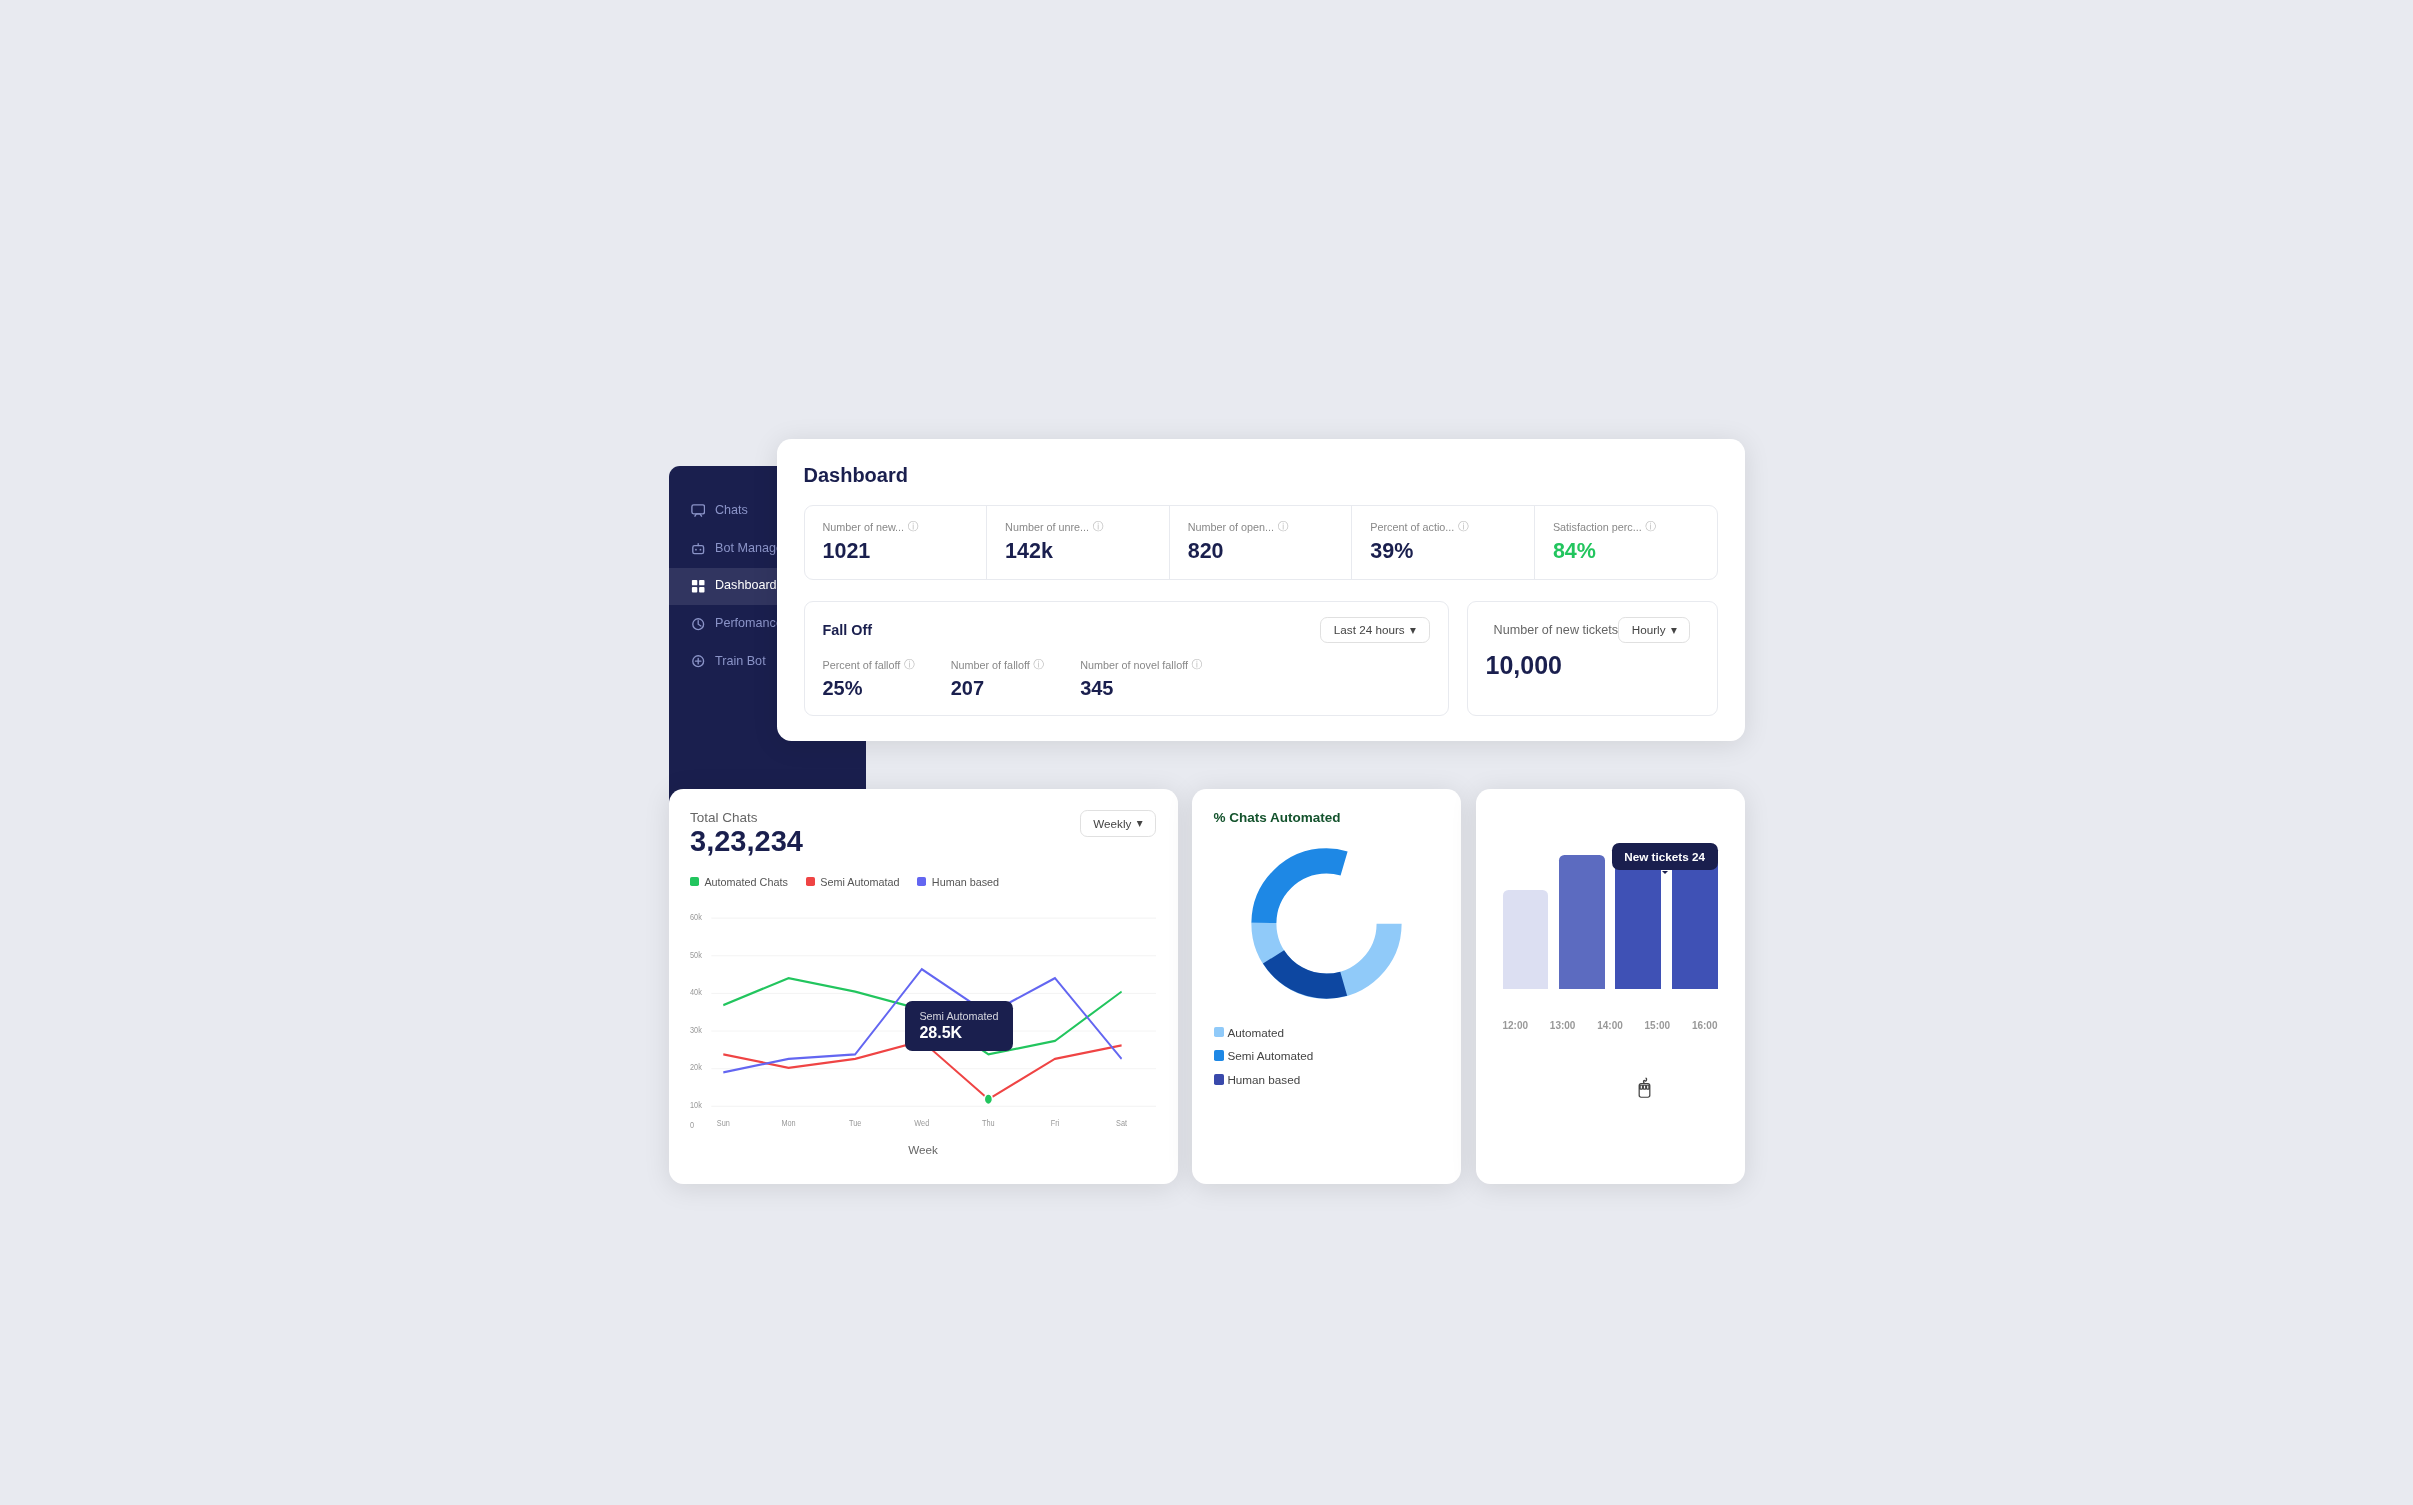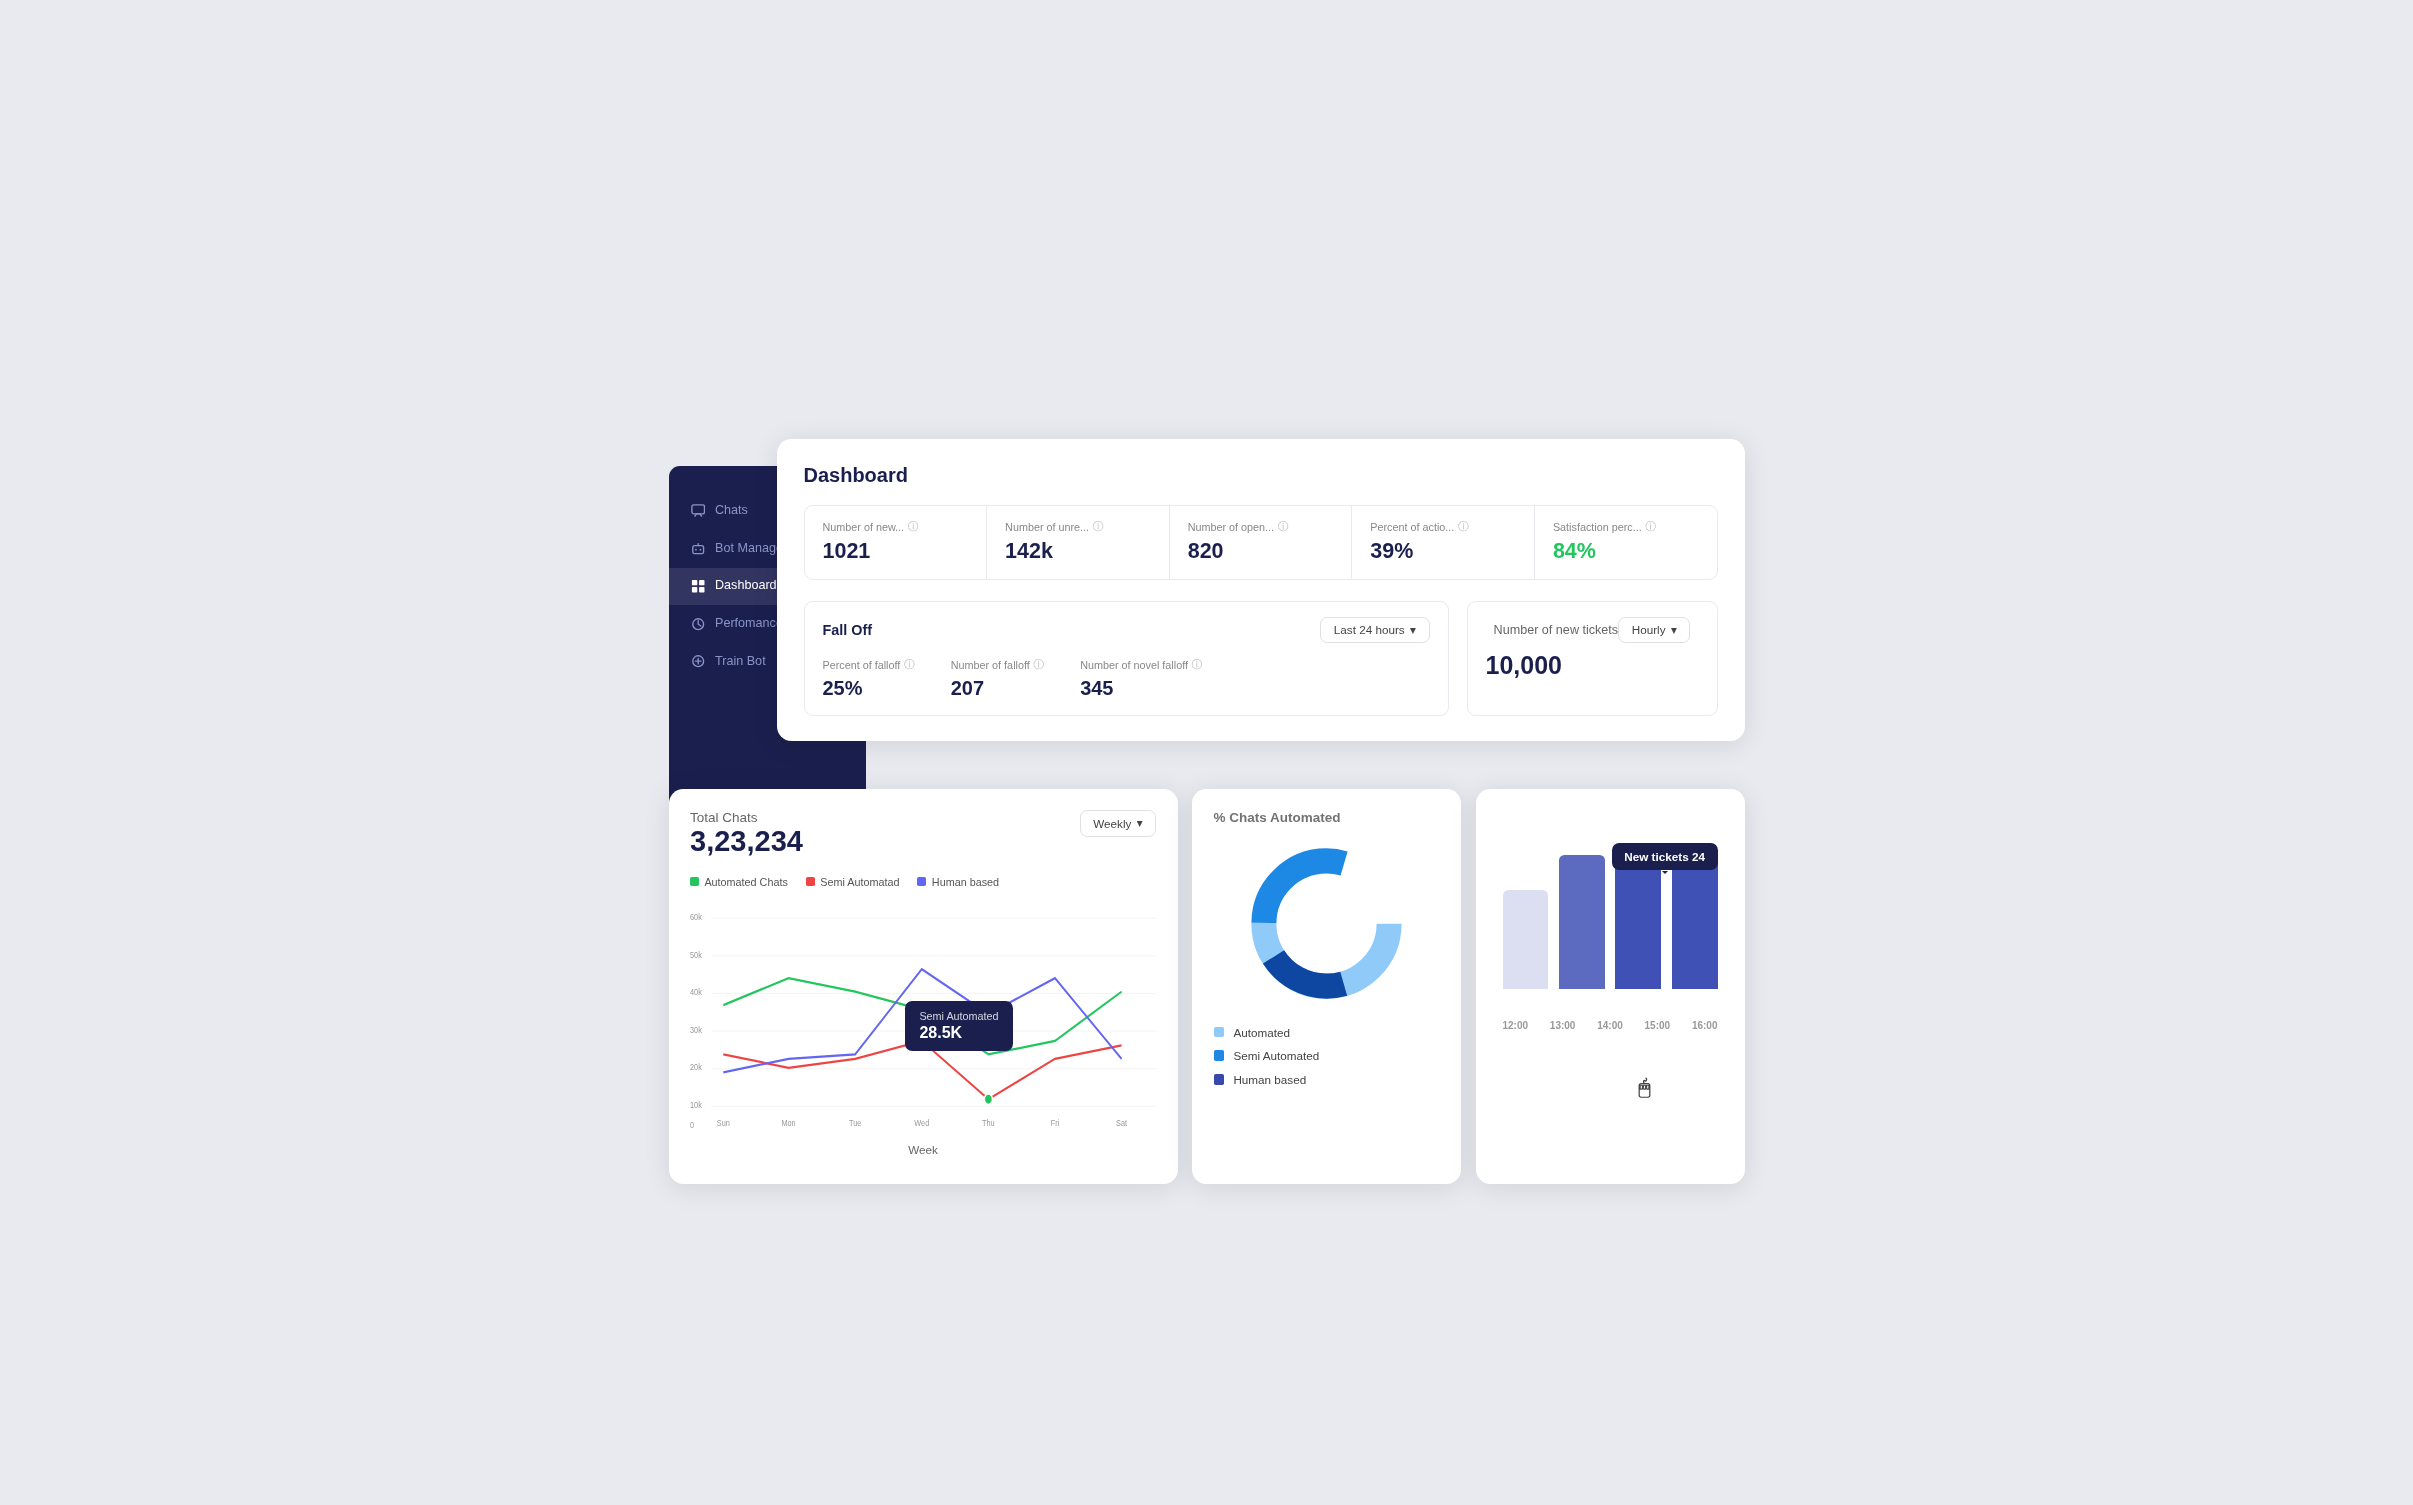--- a/index.html
+++ b/index.html
@@ -277,41 +277,41 @@
     .donut-card {
       width: 269px;
       background: #fff;
       border-radius: 14.4px;
       padding: 21.5px;
       box-shadow: 0 3.6px 27px rgba(0,0,0,0.1);
     }
 
     .donut-title {
       font-size: 13.5px;
-      color: #737373;
+      color: #14532d;
       font-weight: 600;
       margin-bottom: 18px;
     }
 
     .donut-container {
       display: flex;
       justify-content: center;
       margin-bottom: 21.5px;
     }
 
     .donut-legend {
       display: flex;
       flex-direction: column;
       gap: 10.8px;
     }
 
     .donut-legend-item {
       display: flex;
       align-items: center;
-      gap: 9px;
+      gap: 3px;
       font-size: 11.7px;
       color: #444;
       text-align: right;
     }
 
     .donut-legend-dot {
       width: 10.8px;
       height: 10.8px;
       border-radius: 1.8px;
     }

